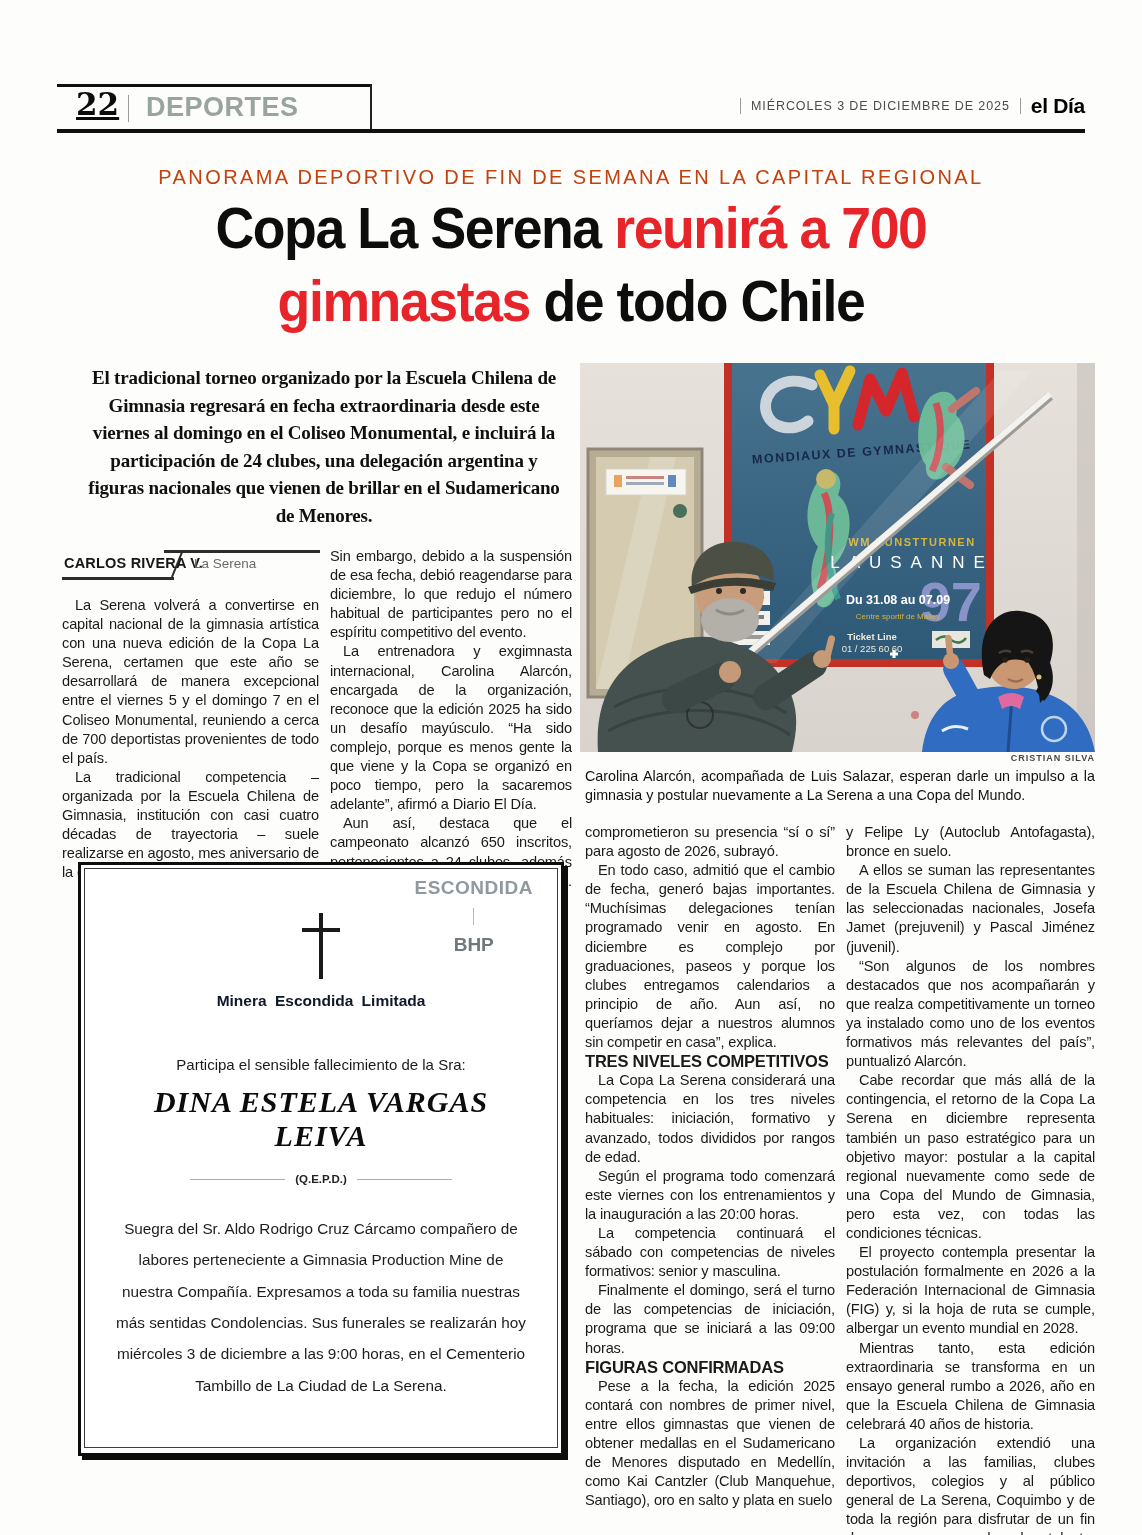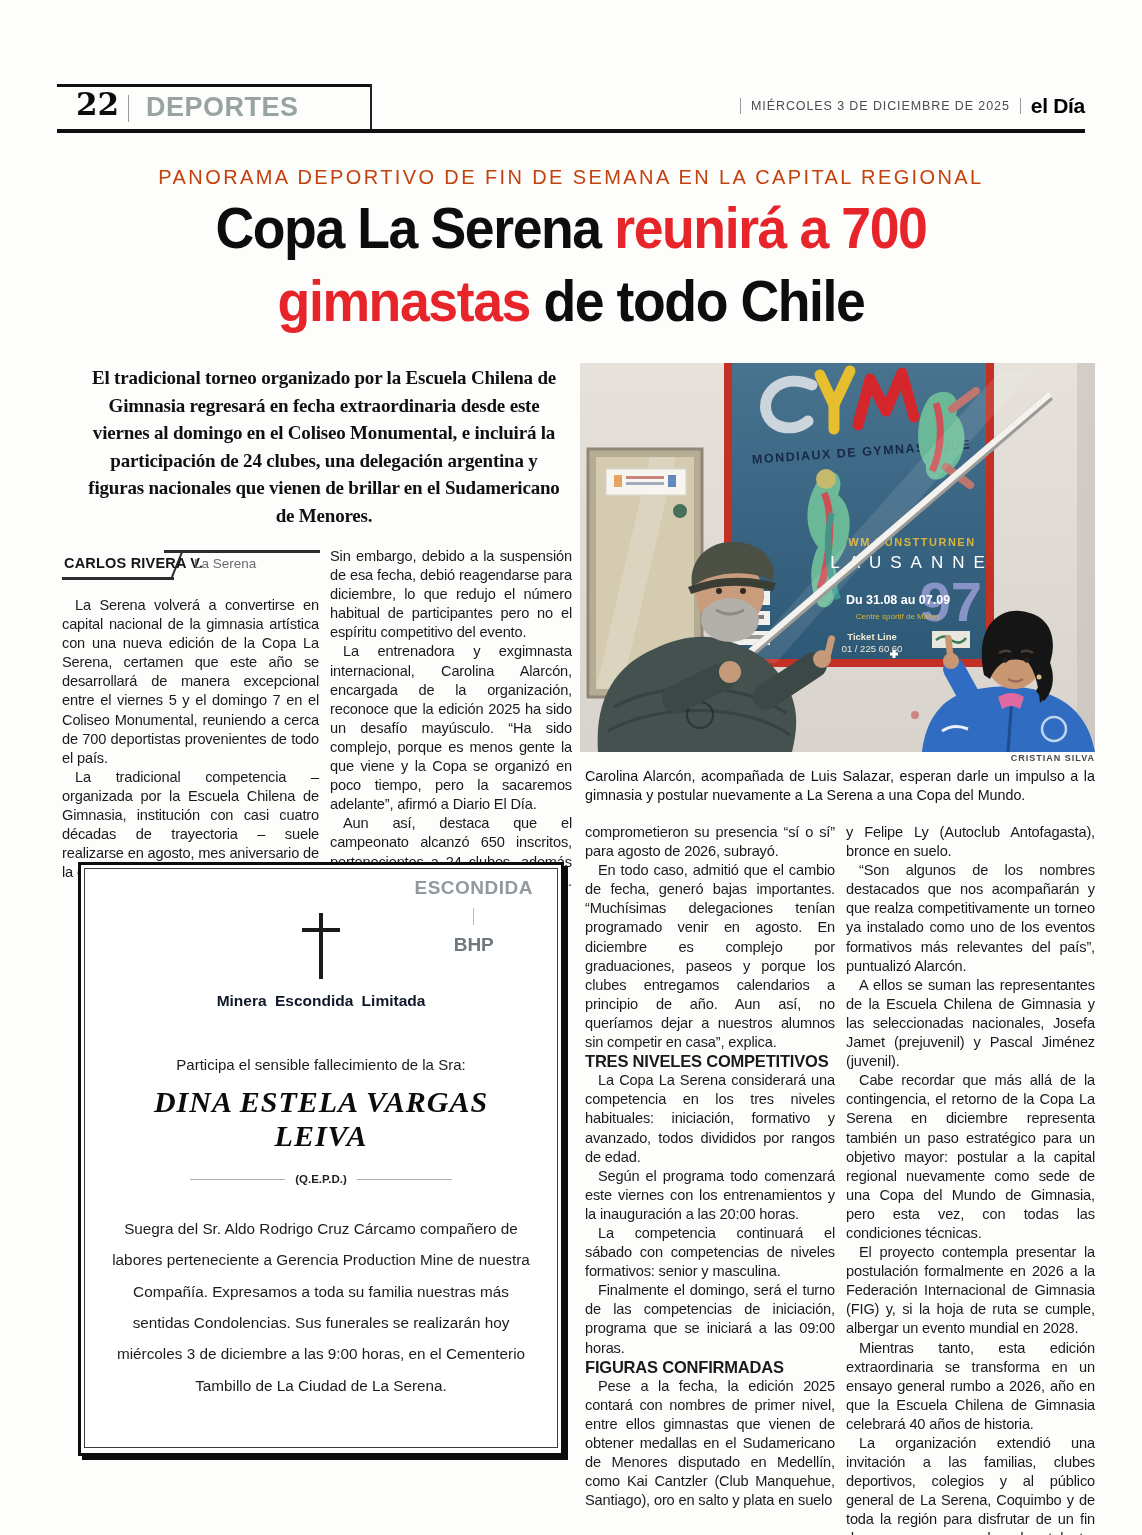--- a/index.html
+++ b/index.html
@@ -63,21 +63,21 @@
   .obit-qepd .ln{width:95px;height:1px;background:#aeaeae;}
   .obit-qepd .tx{font-weight:700;font-size:11.5px;color:#222;}
   .obit-body{margin-top:28px;font-size:15.3px;line-height:2.05;color:#1c1c1c;}
   .obit-body b{font-weight:400;}
 </style>
 </head>
 <body>
 
 <div class="abs rule" style="left:57px;top:84px;width:314px;height:3px;"></div>
 <div class="abs" style="left:370px;top:84px;width:1.5px;height:47px;background:#222;"></div>
-<div class="abs hdr-pagenum" style="left:76px;top:86px;">22</div>
+<div class="abs hdr-pagenum" style="left:76px;top:86px;text-decoration:underline;">22</div>
 <div class="abs vsep" style="left:128px;top:95px;height:27px;"></div>
 <div class="abs hdr-section" style="left:146px;top:92px;color:#98a49f;">DEPORTES</div>
 <div class="abs" style="right:57px;top:94px;display:flex;align-items:center;gap:10px;">
   <div class="vsep" style="height:16px;"></div>
   <span class="hdr-date">MIÉRCOLES 3 DE DICIEMBRE DE 2025</span>
   <div class="vsep" style="height:16px;"></div>
   <span class="hdr-masthead">el Día</span>
 </div>
 <div class="abs rule" style="left:57px;top:129px;width:1028px;height:3.5px;"></div>
 
@@ -255,39 +255,39 @@
     </div>
     <div class="obit-company">Minera Escondida Limitada</div>
     <div class="obit-intro">Participa el sensible fallecimiento de la Sra:</div>
     <div class="obit-name">DINA ESTELA VARGAS LEIVA</div>
     <div class="obit-qepd">
       <span class="ln"></span>
       <span class="tx">(Q.E.P.D.)</span>
       <span class="ln"></span>
     </div>
     <div class="obit-body">
-      <span>Suegra del Sr. </span><b>Aldo Rodrigo Cruz Cárcamo</b><span> compañero de labores perteneciente </span><b>a Gerencia Production Mine</b><span> de nuestra Compañía. Expresamos a toda su familia nuestras más sentidas Condolencias. Sus funerales se realizarán hoy miércoles 3 de diciembre a las 9:00 horas, en el Cementerio Tambillo de La Ciudad de La Serena.</span>
+      <span>Suegra del Sr. </span><b>Aldo Rodrigo Cruz Cárcamo</b><span> compañero de labores perteneciente </span><b>a Gimnasia Production Mine</b><span> de nuestra Compañía. Expresamos a toda su familia nuestras más sentidas Condolencias. Sus funerales se realizarán hoy miércoles 3 de diciembre a las 9:00 horas, en el Cementerio Tambillo de La Ciudad de La Serena.</span>
     </div>
 
   </div>
 </div>
 
 <div class="abs bodycol" style="left:585px;top:823px;width:250px;">
   <p class="cont">comprometieron su presencia “sí o sí” para agosto de 2026, subrayó.</p>
   <p>En todo caso, admitió que el cambio de fecha, generó bajas importantes. “Muchísimas delegaciones tenían programado venir en agosto. En diciembre es complejo por graduaciones, paseos y porque los clubes entregamos calendarios a principio de año. Aun así, no queríamos dejar a nuestros alumnos sin competir en casa”, explica.</p>
   <p class="subhead">TRES NIVELES COMPETITIVOS</p>
   <p>La Copa La Serena considerará una competencia en los tres niveles habituales: iniciación, formativo y avanzado, todos divididos por rangos de edad.</p>
   <p>Según el programa todo comenzará este viernes con los entrenamientos y la inauguración a las 20:00 horas.</p>
   <p>La competencia continuará el sábado con competencias de niveles formativos: senior y masculina.</p>
   <p>Finalmente el domingo, será el turno de las competencias de iniciación, programa que se iniciará a las 09:00 horas.</p>
   <p class="subhead">FIGURAS CONFIRMADAS</p>
   <p>Pese a la fecha, la edición 2025 contará con nombres de primer nivel, entre ellos gimnastas que vienen de obtener medallas en el Sudamericano de Menores disputado en Medellín, como Kai Cantzler (Club Manquehue, Santiago), oro en salto y plata en suelo</p>
 </div>
 
 <div class="abs bodycol" style="left:846px;top:823px;width:249px;">
   <p class="cont">y Felipe Ly (Autoclub Antofagasta), bronce en suelo.</p>
+  <p>A ellos se suman las representantes de la Escuela Chilena de Gimnasia y las seleccionadas nacionales, Josefa Jamet (prejuvenil) y Pascal Jiménez (juvenil).</p>
   <p>“Son algunos de los nombres destacados que nos acompañarán y que realza competitivamente un torneo ya instalado como uno de los eventos formativos más relevantes del país”, puntualizó Alarcón.</p>
-  <p>A ellos se suman las representantes de la Escuela Chilena de Gimnasia y las seleccionadas nacionales, Josefa Jamet (prejuvenil) y Pascal Jiménez (juvenil).</p>
   <p>Cabe recordar que más allá de la contingencia, el retorno de la Copa La Serena en diciembre representa también un paso estratégico para un objetivo mayor: postular a la capital regional nuevamente como sede de una Copa del Mundo de Gimnasia, pero esta vez, con todas las condiciones técnicas.</p>
   <p>El proyecto contempla presentar la postulación formalmente en 2026 a la Federación Internacional de Gimnasia (FIG) y, si la hoja de ruta se cumple, albergar un evento mundial en 2028.</p>
   <p>Mientras tanto, esta edición extraordinaria se transforma en un ensayo general rumbo a 2026, año en que la Escuela Chilena de Gimnasia celebrará 40 años de historia.</p>
   <p>La organización extendió una invitación a las familias, clubes deportivos, colegios y al público general de La Serena, Coquimbo y de toda la región para disfrutar de un fin de semana cargado de talento, disciplina y espíritu deportivo.</p>
 </div>
 
 </body></html>

